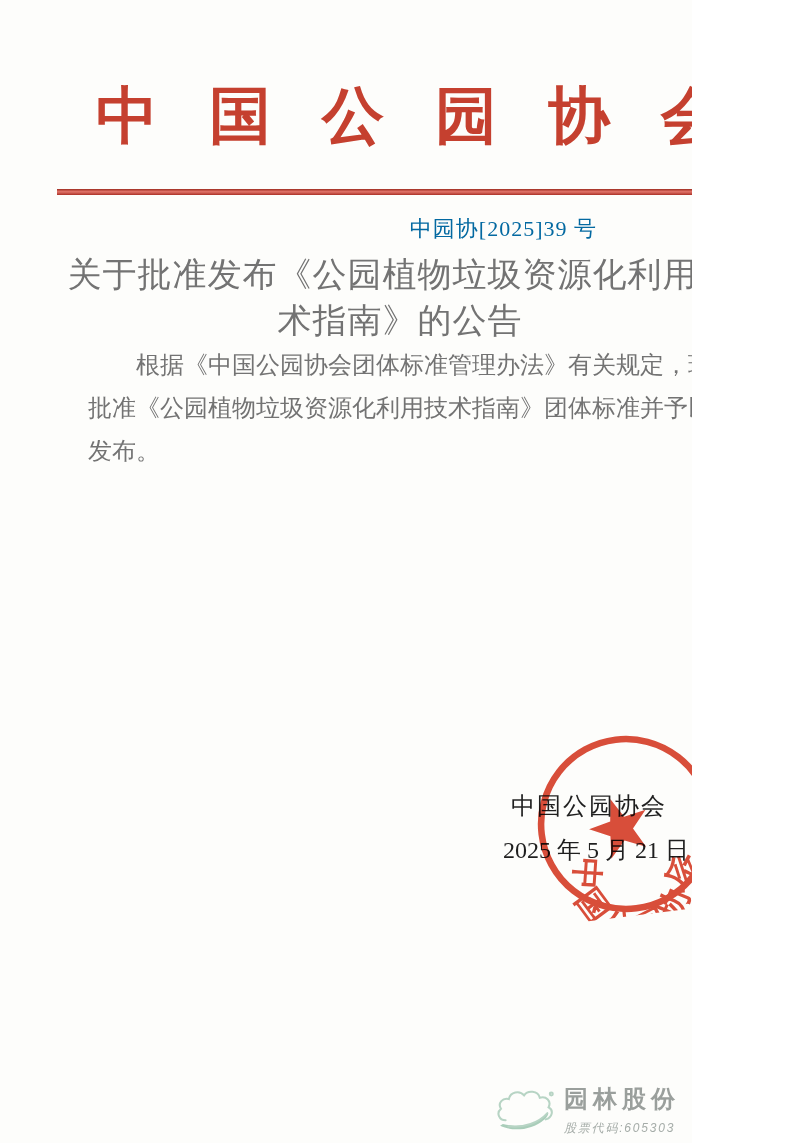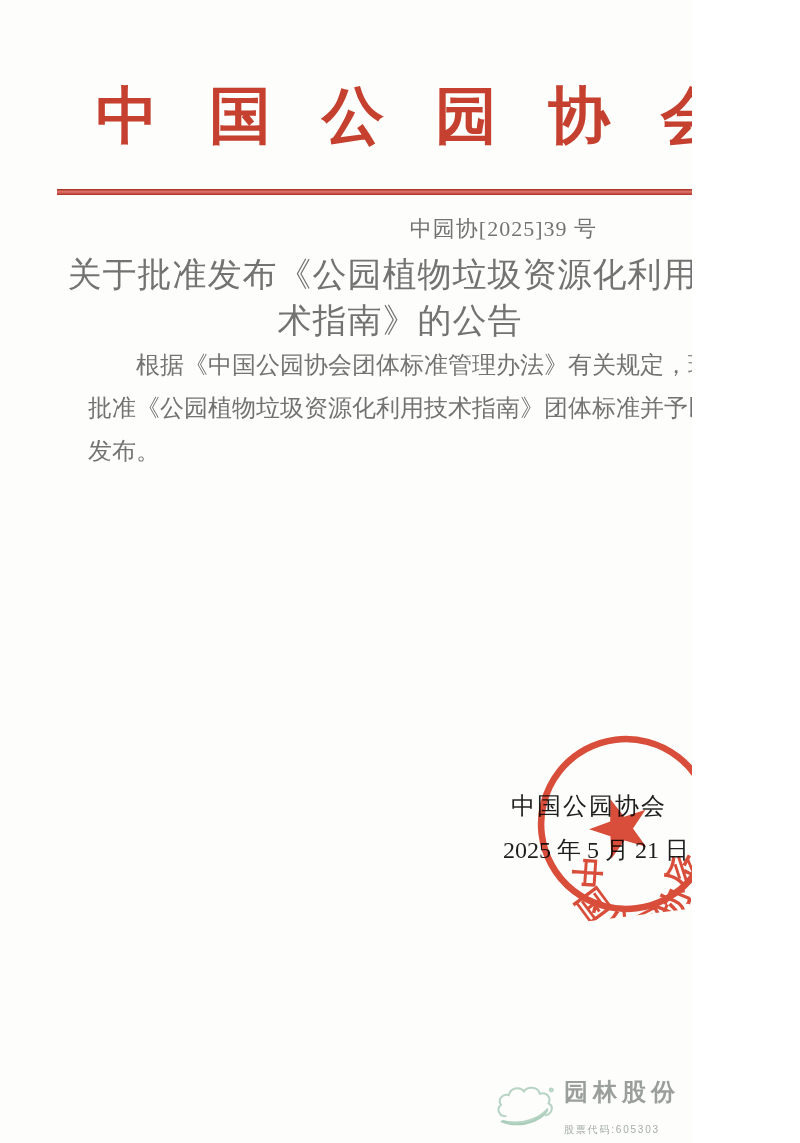--- a/index.html
+++ b/index.html
@@ -18,21 +18,21 @@
     color:var(--header-red);
     letter-spacing:51px;white-space:nowrap;
   }
   .red-line{
     position:absolute;left:57px;top:189px;width:686px;height:6px;
     background:linear-gradient(180deg,#9e2b20 0%,#e2756a 45%,#aa3127 100%);
   }
   
   .doc-number{
     position:absolute;top:214px;right:95px;
-    font-size:22px;color:#737373;letter-spacing:1px;
+    font-size:22px;color:#0369a1;letter-spacing:1px;
   }
   .doc-title{
     position:absolute;left:60px;top:252px;width:680px;
     text-align:center;font-size:34px;font-weight:400;
     line-height:46px;color:#737373;white-space:pre-line;
     letter-spacing:1px;
   }
   
   .doc-body{
     position:absolute;left:88px;top:344px;width:632px;
@@ -63,21 +63,21 @@
   .watermark{
     position:absolute;right:12px;bottom:6px;
     display:flex;align-items:center;gap:6px;
     font-family:"Liberation Sans","DejaVu Sans",sans-serif;
   }
   .wm-cloud{width:66px;height:48px;flex:0 0 auto;}
   .cloud-stroke{fill:none;stroke:var(--watermark-green);stroke-width:2.2;stroke-linecap:round;}
   .cloud-fill{fill:var(--watermark-green-dark);}
   .wm-texts{display:flex;flex-direction:column;align-items:flex-start;}
   .wm-company{font-size:24px;font-weight:700;color:var(--watermark-gray);letter-spacing:5px;line-height:26px;text-align:center;}
-  .wm-code{font-size:10px;color:var(--watermark-gray-light);letter-spacing:1.8px;margin-top:18px;}
+  .wm-code{font-size:12px;color:var(--watermark-gray-light);letter-spacing:1.8px;margin-top:8px;font-style:italic;}
 </style>
 </head>
 <body>
 
 <div class="page">
 
   <div class="org-title">中国公园协会</div>
   <div class="red-line"></div>
 
   <div class="doc-number">中园协[2025]39 号</div>

